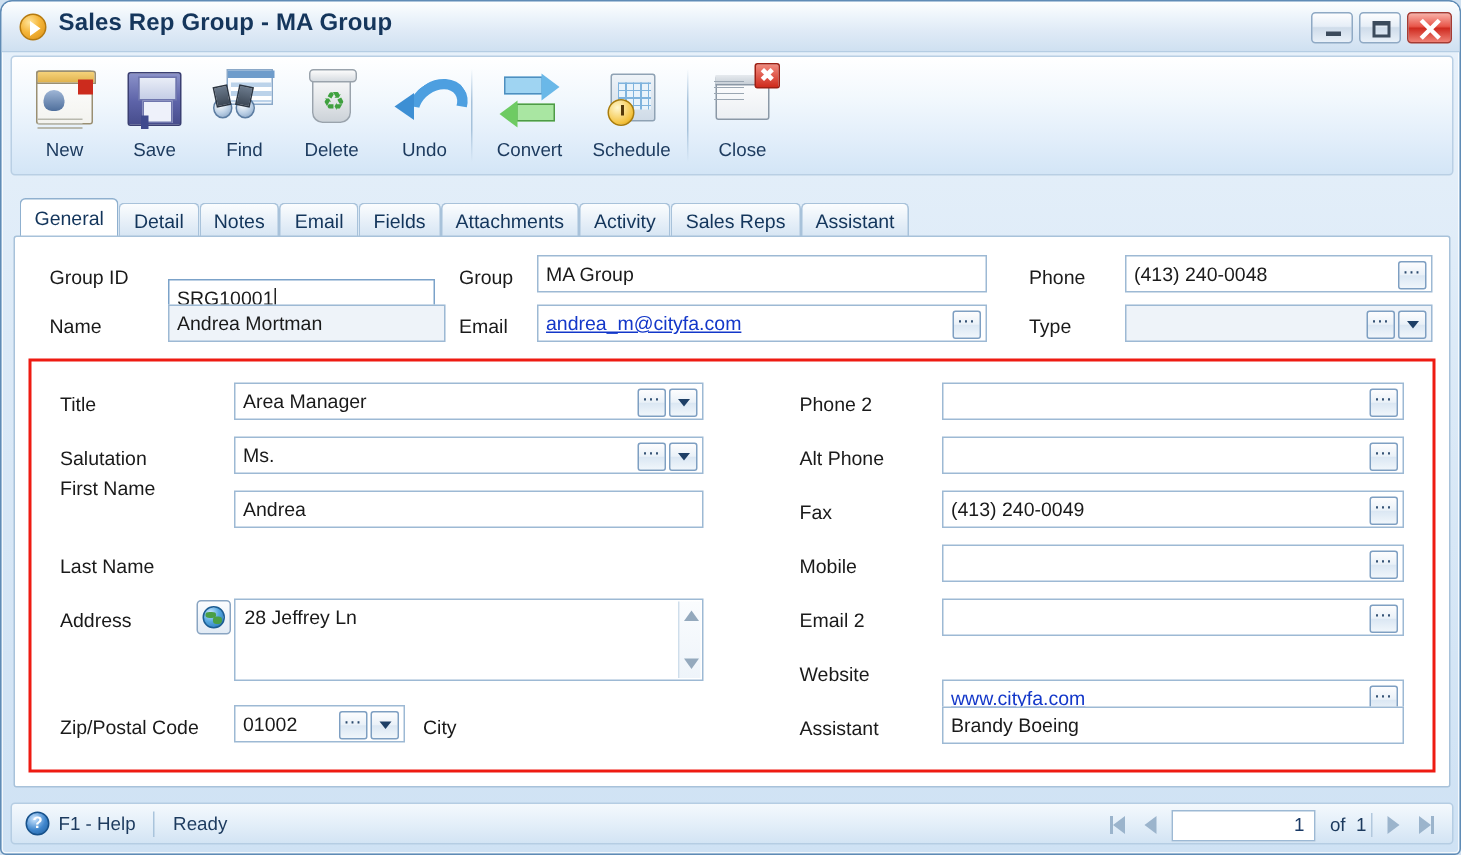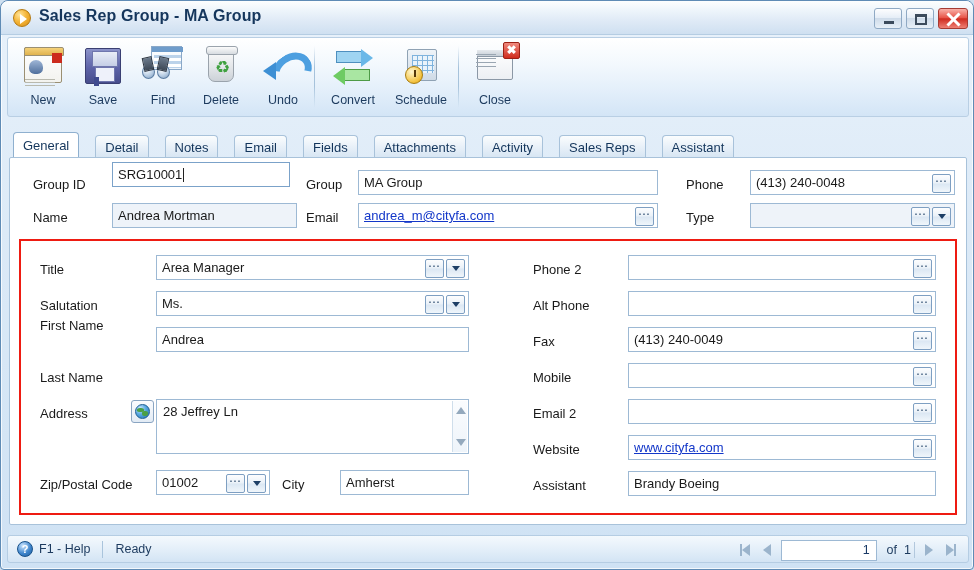--- a/index.html
+++ b/index.html
@@ -130,21 +130,21 @@
 
   .ico-close{position:absolute;left:4px;top:5px;width:36px;height:30px;background:linear-gradient(180deg,#fff 0%,#eceff3 100%);border:1px solid #8b98a6;border-radius:2px;}
   .ico-close::before{content:"";position:absolute;left:-1px;top:-1px;width:36px;height:6px;background:linear-gradient(180deg,#e6eaee,#c7cfd7);border-bottom:1px solid #8b98a6;}
   .ico-close-lines{position:absolute;left:3px;top:9px;width:20px;height:16px;background:repeating-linear-gradient(180deg,#9aa6b2 0 1px,transparent 1px 4px);}
   .ico-close-x{position:absolute;right:-3px;top:-3px;width:17px;height:17px;background:linear-gradient(180deg,#f08a7e,#cf2b1d);border:1px solid #9c2015;border-radius:2px;color:#fff;font-size:12px;font-weight:bold;line-height:15px;text-align:center;}
 
   
   .tabstrip { position:absolute; left: 12px; top: 131px; height: 26px; display:flex; align-items:flex-end; }
   .tab {
     height: 23px; padding: 0 9px;
-    margin-right: 16px;
+    margin-right: 0;
     font-size: 13px; color:#13355b;
     background: linear-gradient(180deg,#fbfdfe 0%,#e6eff8 55%,#d6e5f3 100%);
     border: 1px solid #a8c2da; border-bottom: none;
     border-radius: 4px 4px 0 0;
     display:flex; align-items:center;
     white-space: nowrap;
   }
   .tab.active {
     height: 26px;
     background: #ffffff;
@@ -364,21 +364,21 @@
     <div class="tab">Fields</div>
     <div class="tab">Attachments</div>
     <div class="tab">Activity</div>
     <div class="tab">Sales Reps</div>
     <div class="tab">Assistant</div>
   </div>
 
   <div class="panel">
 
     <div class="lbl" style="left:23px;top:19px">Group ID</div>
-    <div class="fld focus" style="left:102px;top:4px;width:178px">
+    <div class="fld focus" style="left:102px;top:28px;width:178px">
       <span>SRG10001</span>
         <span class="caret"></span>
     </div>
 
     <div class="lbl" style="left:296px;top:19px">Group</div>
     <div class="fld" style="left:348px;top:12px;width:300px">
       <span>MA Group</span>
     </div>
 
     <div class="lbl" style="left:676px;top:19px">Phone</div>
@@ -459,23 +459,20 @@
       <span>01002</span>
       <span class="btn-ell" style="right:24px">
           <span class="ell-dots">⋯</span>
         </span>
       <span class="btn-drop" style="right:3px">
           <span class="chev"></span>
         </span>
     </div>
 
     <div class="lbl" style="left:272px;top:319px">City</div>
-    <div class="fld" style="left:330px;top:312px;width:129px">
-      <span>Amherst</span>
-    </div>
 
     <div class="lbl" style="left:523px;top:104px">Phone 2</div>
     <div class="fld" style="left:618px;top:97px;width:308px">
       <span></span>
       <span class="btn-ell" style="right:3px">
           <span class="ell-dots">⋯</span>
         </span>
     </div>
 
     <div class="lbl" style="left:523px;top:140px">Alt Phone</div>
@@ -504,21 +501,21 @@
 
     <div class="lbl" style="left:523px;top:248px">Email 2</div>
     <div class="fld" style="left:618px;top:241px;width:308px">
       <span></span>
       <span class="btn-ell" style="right:3px">
           <span class="ell-dots">⋯</span>
         </span>
     </div>
 
     <div class="lbl" style="left:523px;top:284px">Website</div>
-    <div class="fld" style="left:618px;top:277px;width:308px">
+    <div class="fld" style="left:618px;top:295px;width:308px">
       <a href="#">www.cityfa.com</a>
       <span class="btn-ell" style="right:3px">
           <span class="ell-dots">⋯</span>
         </span>
     </div>
 
     <div class="lbl" style="left:523px;top:320px">Assistant</div>
     <div class="fld" style="left:618px;top:313px;width:308px">
       <span>Brandy Boeing</span>
     </div>

